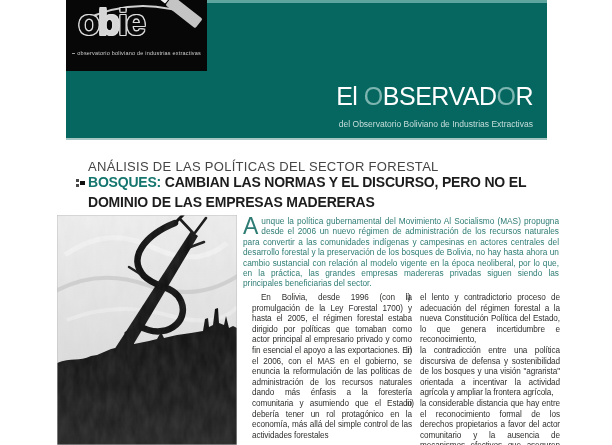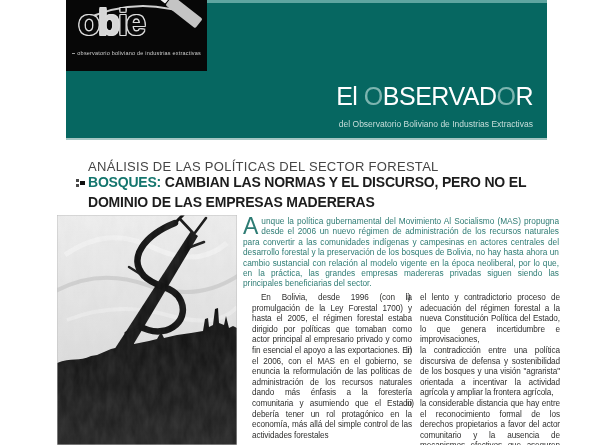--- a/index.html
+++ b/index.html
@@ -125,21 +125,21 @@
   </span>
   <h1 class="headline"><span class="hl">BOSQUES:</span><span> CAMBIAN LAS NORMAS Y EL DISCURSO, PERO NO EL DOMINIO DE LAS EMPRESAS MADERERAS</span></h1>
 
   <div class="lead"><span class="dropcap">A</span><span>unque la política gubernamental del Movimiento Al Socialismo (MAS) propugna desde el 2006 un nuevo régimen de administración de los recursos naturales para convertir a las comunidades indígenas y campesinas en actores centrales del desarrollo forestal y la preservación de los bosques de Bolivia, no hay hasta ahora un cambio sustancial con relación al modelo vigente en la época neoliberal, por lo que, en la práctica, las grandes empresas madereras privadas siguen siendo las principales beneficiarias del sector.</span></div>
 
   <div class="col col-left">
     <p>En Bolivia, desde 1996 (con la promulgación de la Ley Forestal 1700) y hasta el 2005, el régimen forestal estaba dirigido por políticas que tomaban como actor principal al empresario privado y como fin esencial el apoyo a las exportaciones. En el 2006, con el MAS en el gobierno, se enuncia la reformulación de las políticas de administración de los recursos naturales dando más énfasis a la forestería comunitaria y asumiendo que el Estado debería tener un rol protagónico en la economía, más allá del simple control de las actividades forestales</p>
   </div>
   <div class="col col-right">
     <div>
-        <div class="issue-item"><span class="issue-label">i)</span><span>el lento y contradictorio proceso de adecuación del régimen forestal a la nueva Constitución Política del Estado, lo que genera incertidumbre e improvisaciones,</span></div>
+        <div class="issue-item"><span class="issue-label">i)</span><span>el lento y contradictorio proceso de adecuación del régimen forestal a la nueva Constitución Política del Estado, lo que genera incertidumbre e reconocimiento,</span></div>
         <div class="issue-item"><span class="issue-label">ii)</span><span>la contradicción entre una política discursiva de defensa y sostenibilidad de los bosques y una visión "agrarista" orientada a incentivar la actividad agrícola y ampliar la frontera agrícola,</span></div>
         <div class="issue-item"><span class="issue-label">iii)</span><span>la considerable distancia que hay entre el reconocimiento formal de los derechos propietarios a favor del actor comunitario y la ausencia de mecanismos efectivos que aseguren su forta</span></div>
       </div>
   </div>
 
   <div class="artwork">
     <svg width="180" height="230" viewBox="0 0 180 230">
       <defs>
         <linearGradient id="sky" x1="0" y1="0" x2="0" y2="1">
           <stop offset="0" stop-color="#efefef"></stop>

